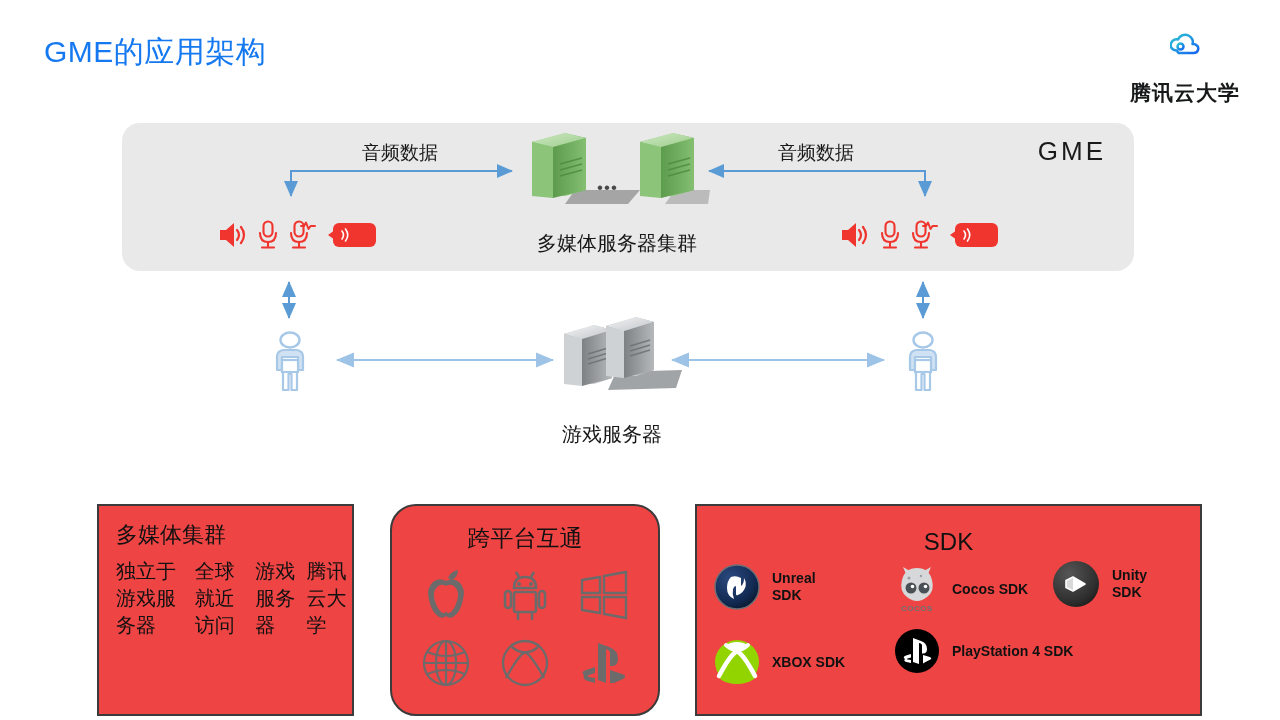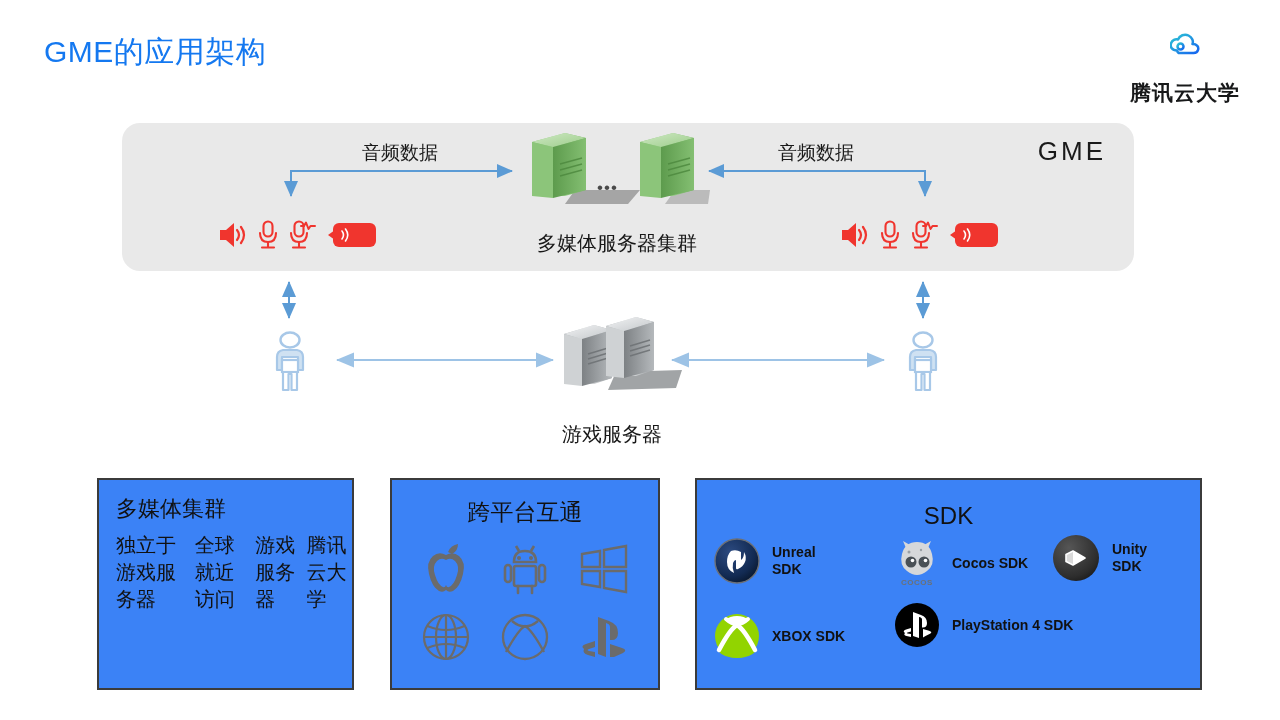--- a/index.html
+++ b/index.html
@@ -94,25 +94,26 @@
 
   
   .person { position: absolute; }
   .person.left  { left: 270px; top: 330px; }
   .person.right { left: 903px; top: 330px; }
 
   
   .box {
     position: absolute;
     border: 2px solid #3b3b3b;
-    background: #3b82f6;
+    background: #ef4444;
     box-sizing: border-box;
+    margin-top: 26px;
   }
   .box-1 { left: 97px;  top: 478px; width: 257px; height: 212px; }
-  .box-2 { left: 390px; top: 478px; width: 270px; height: 212px; }
+  .box-2 { left: 390px; top: 478px; width: 270px; height: 212px; border-radius: 26px; }
   .box-3 { left: 695px; top: 478px; width: 507px; height: 212px; }
 
   .box-heading-left {
     position: absolute; left: 17px; top: 14px;
     font-size: 22px; color: #111;
   }
   .box-list {
     position: absolute; left: 17px; top: 52px;
     display: flex; gap: 6px;
   }

